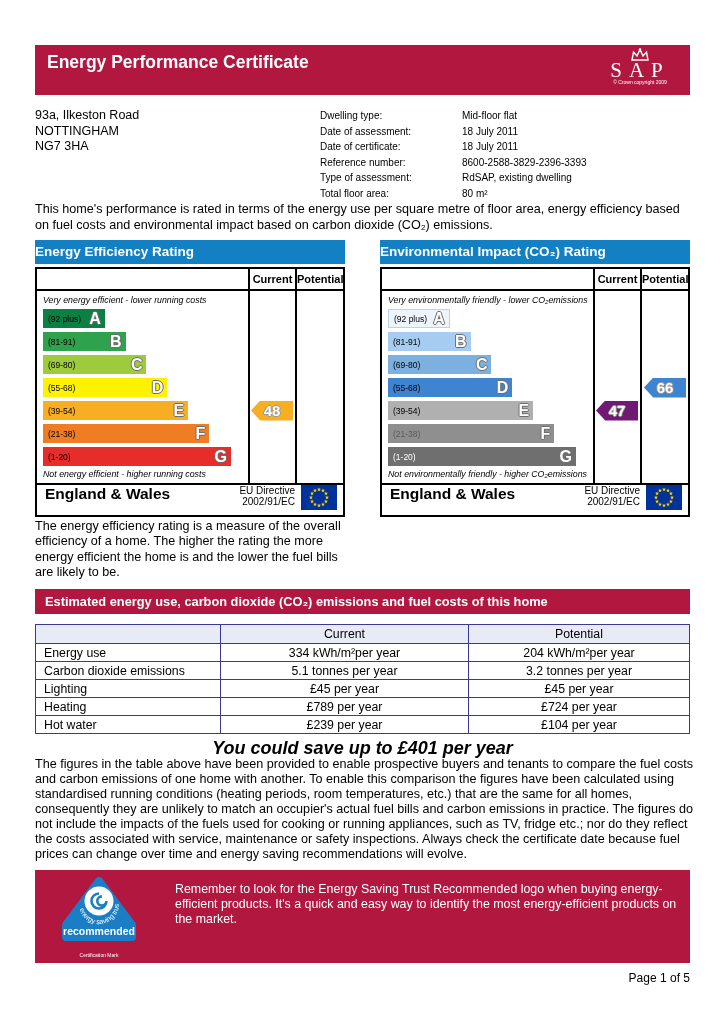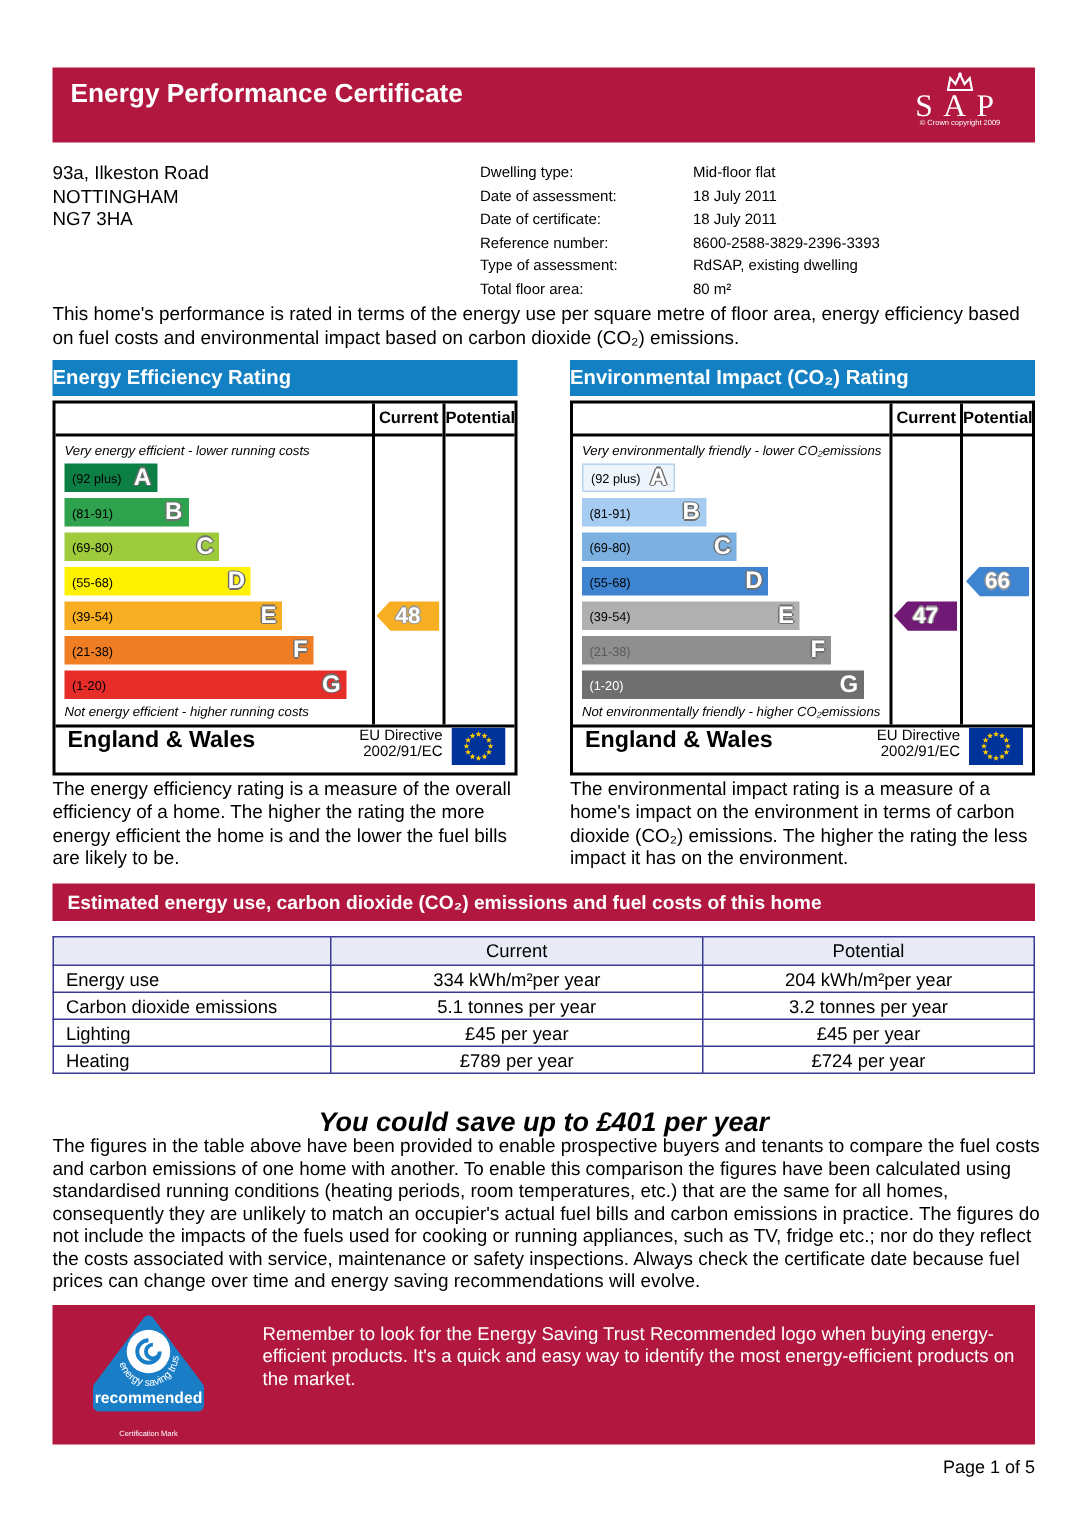--- a/index.html
+++ b/index.html
@@ -300,21 +300,20 @@
               <path d="M11.07 14.40L11.59 15.79L13.07 15.85L11.91 16.77L12.31 18.20L11.07 17.38L9.84 18.20L10.23 16.77L9.07 15.85L10.55 15.79Z" fill="#ffcc00"></path>
               <path d="M10.00 10.40L10.52 11.79L12.00 11.85L10.84 12.77L11.23 14.20L10.00 13.38L8.77 14.20L9.16 12.77L8.00 11.85L9.48 11.79Z" fill="#ffcc00"></path>
               <path d="M11.07 6.40L11.59 7.79L13.07 7.85L11.91 8.77L12.31 10.20L11.07 9.38L9.84 10.20L10.23 8.77L9.07 7.85L10.55 7.79Z" fill="#ffcc00"></path>
               <path d="M14.00 3.47L14.52 4.86L16.00 4.92L14.84 5.84L15.23 7.27L14.00 6.45L12.77 7.27L13.16 5.84L12.00 4.92L13.48 4.86Z" fill="#ffcc00"></path>
             </svg></span>
       </div>
     </div>
   </div>
 
   <div class="chart-desc left">The energy efficiency rating is a measure of the overall efficiency of a home. The higher the rating the more energy efficient the home is and the lower the fuel bills are likely to be.</div>
-  <div class="chart-desc right">The environmental impact rating is a measure of a home's impact on the environment in terms of carbon dioxide (CO₂) emissions. The higher the rating the less impact it has on the environment.</div>
 
   <div class="banner-est">Estimated energy use, carbon dioxide (CO₂) emissions and fuel costs of this home</div>
 
   <table class="cost-table">
     <thead>
       <tr>
         <th class="lbl"></th>
         <th class="cur">Current</th>
         <th>Potential</th>
       </tr>
@@ -332,20 +331,25 @@
         </tr>
         <tr>
           <td class="lbl">Lighting</td>
           <td class="cur">£45 per year</td>
           <td>£45 per year</td>
         </tr>
         <tr>
           <td class="lbl">Heating</td>
           <td class="cur">£789 per year</td>
           <td>£724 per year</td>
+        </tr>
+        <tr>
+          <td class="lbl">Hot water</td>
+          <td class="cur">£239 per year</td>
+          <td>£104 per year</td>
         </tr>
       </tbody>
   </table>
 
   <div class="save-line">You could save up to £401 per year</div>
   <div class="figures">The figures in the table above have been provided to enable prospective buyers and tenants to compare the fuel costs and carbon emissions of one home with another. To enable this comparison the figures have been calculated using standardised running conditions (heating periods, room temperatures, etc.) that are the same for all homes, consequently they are unlikely to match an occupier's actual fuel bills and carbon emissions in practice. The figures do not include the impacts of the fuels used for cooking or running appliances, such as TV, fridge etc.; nor do they reflect the costs associated with service, maintenance or safety inspections. Always check the certificate date because fuel prices can change over time and energy saving recommendations will evolve.</div>
 
   <div class="banner-bottom">
     <div class="est-logo">
       <svg width="76" height="72" viewBox="0 0 76 72">

